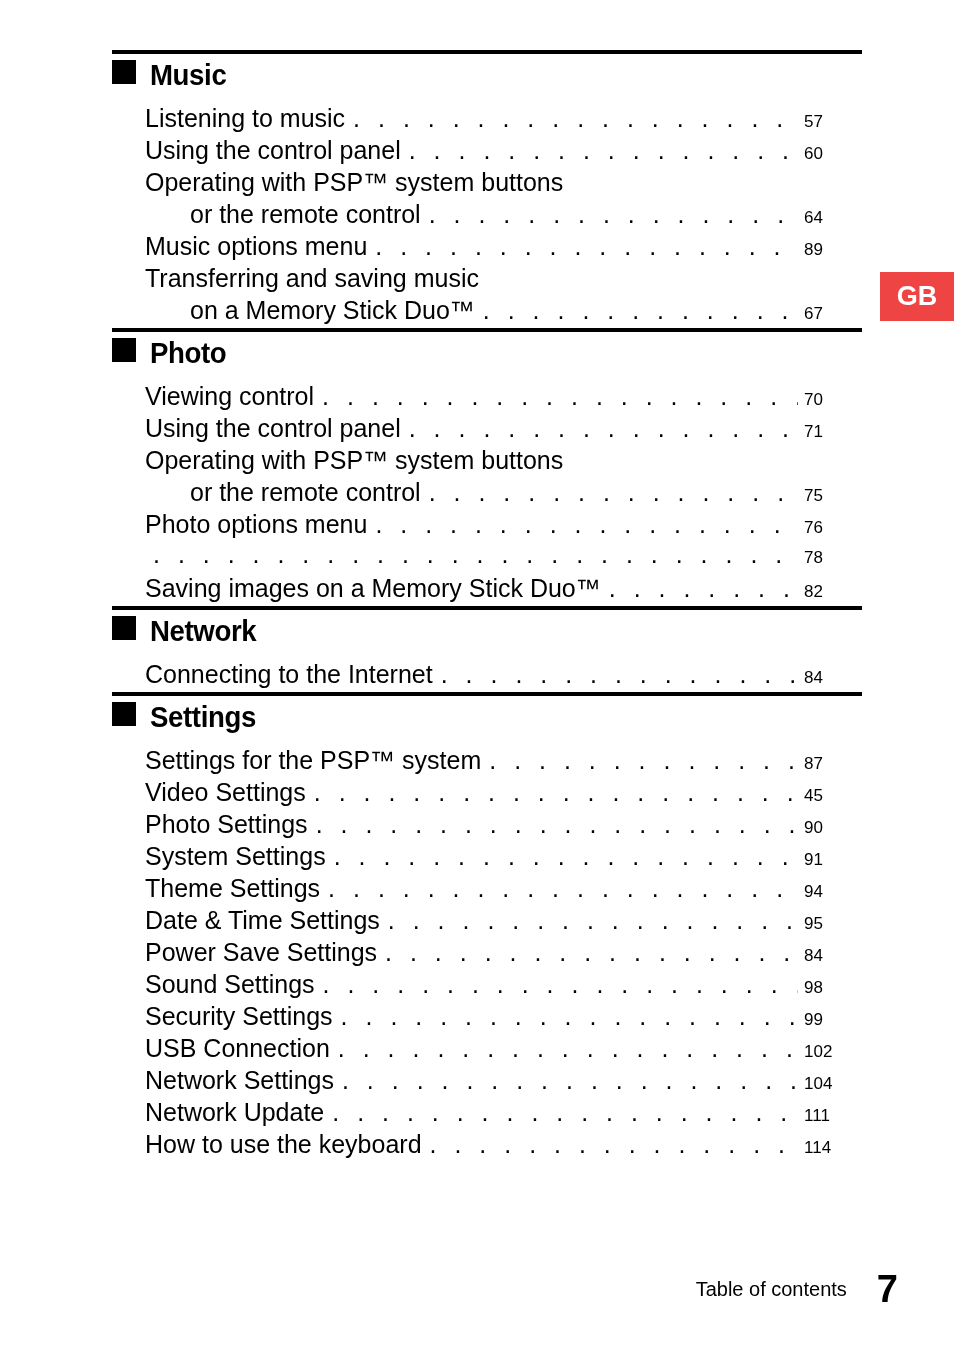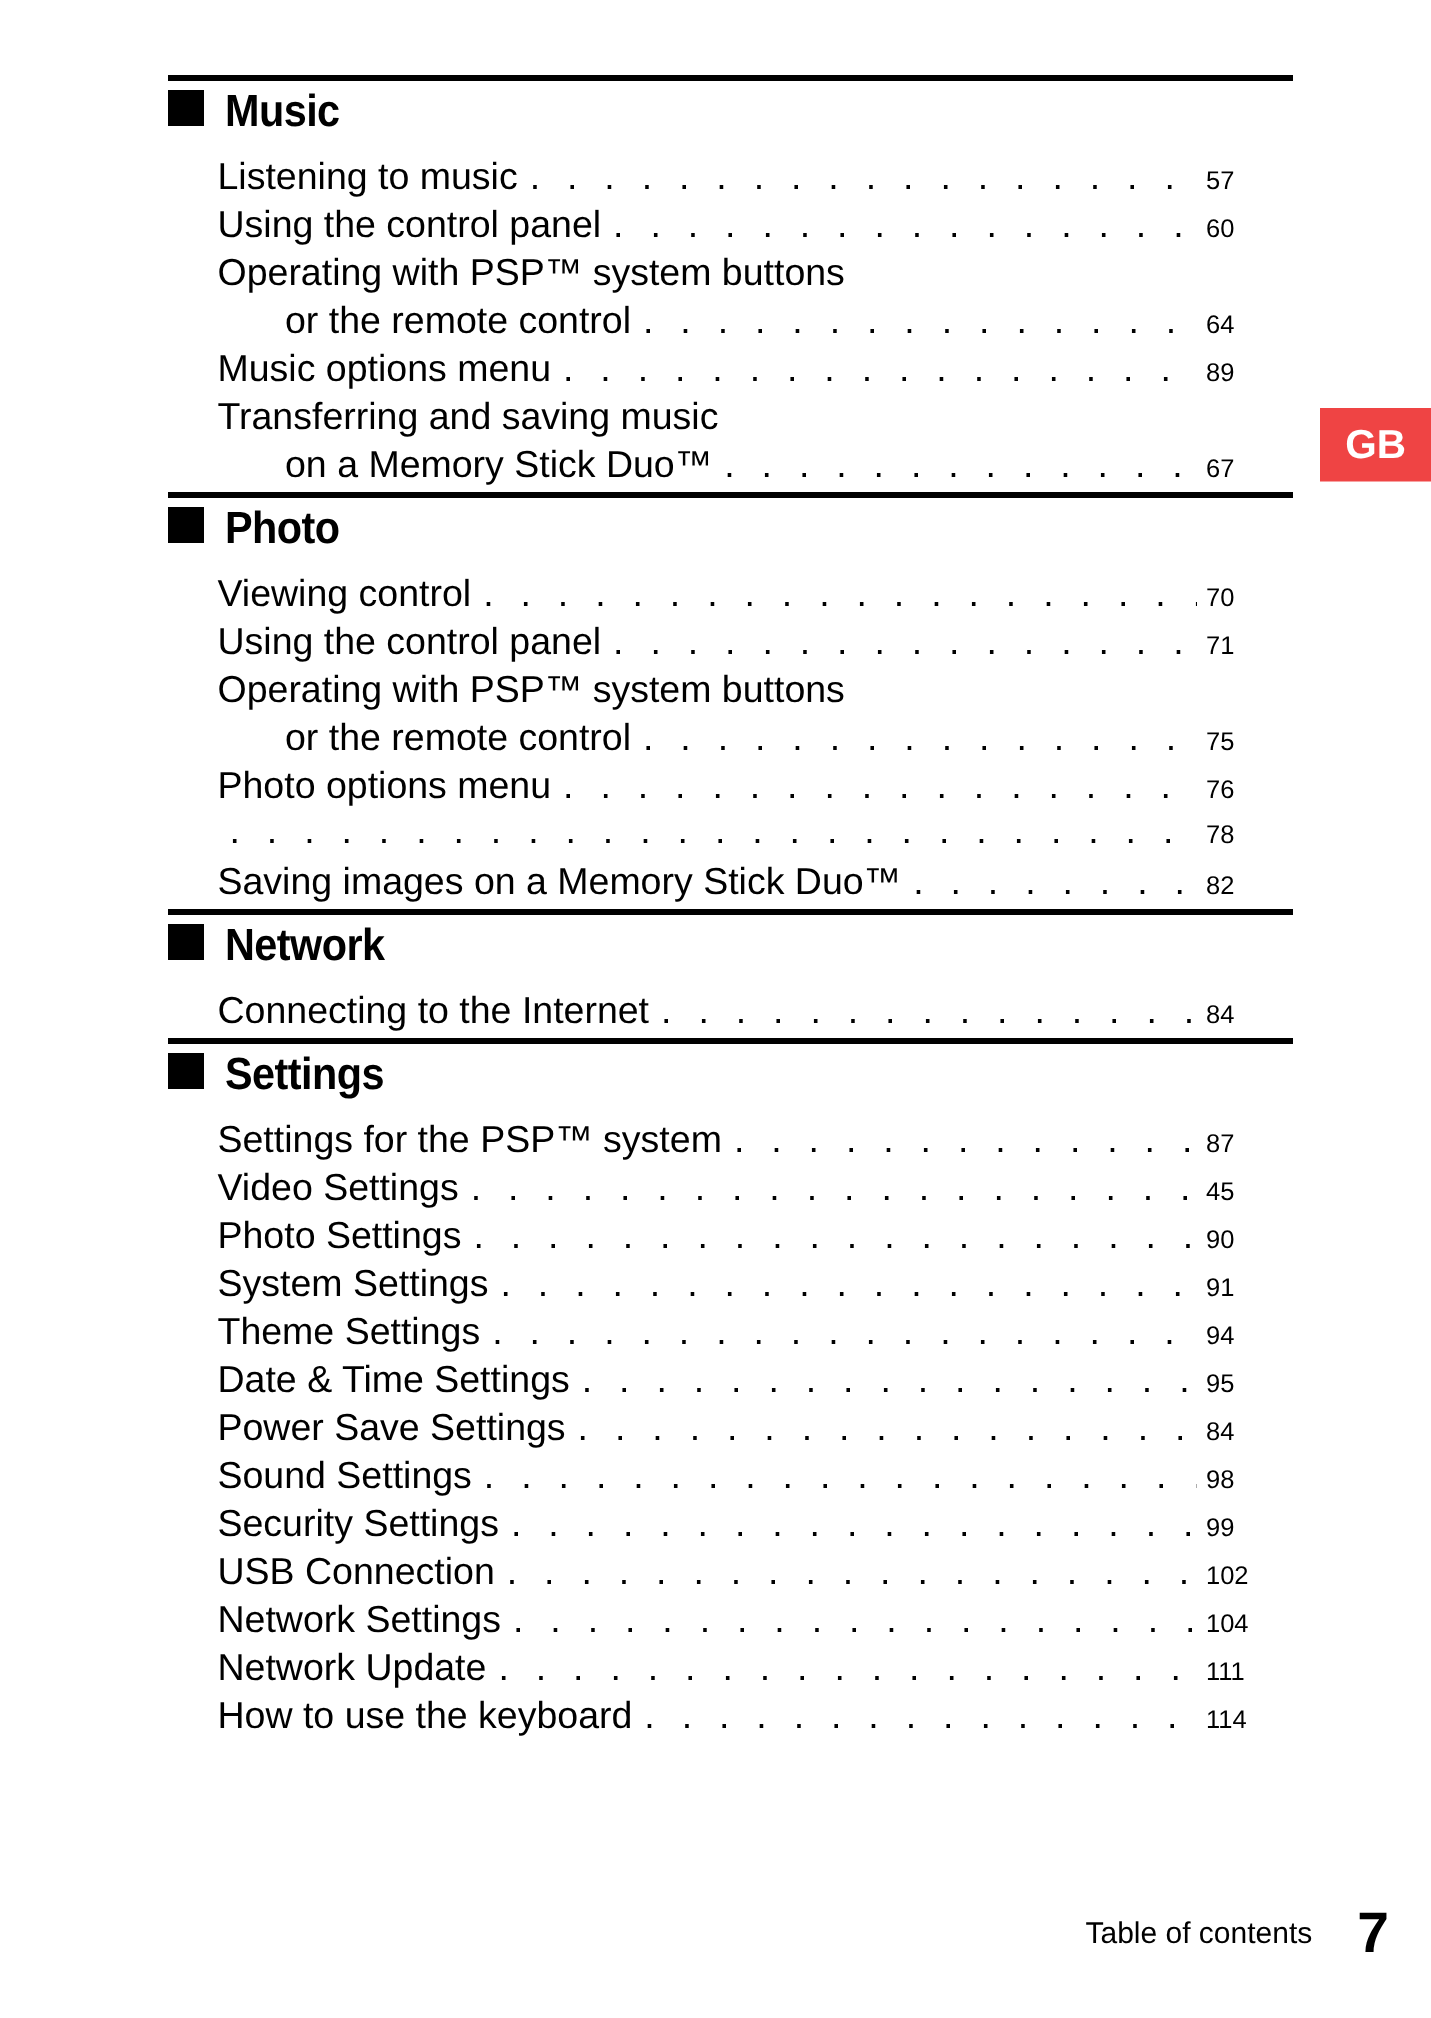--- a/index.html
+++ b/index.html
@@ -118,21 +118,21 @@
   }
 
   .footer {
     position: absolute;
     left: 0;
     top: 1268px;
     width: 954px;
     display: flex;
     align-items: center;
     justify-content: flex-end;
-    padding-right: 28px;
+    padding-right: 56px;
     box-sizing: border-box;
   }
   .footer-label {
     font-size: 20px;
     margin-right: 30px;
   }
   .footer-page {
     font-size: 38px;
     font-weight: bold;
   }

